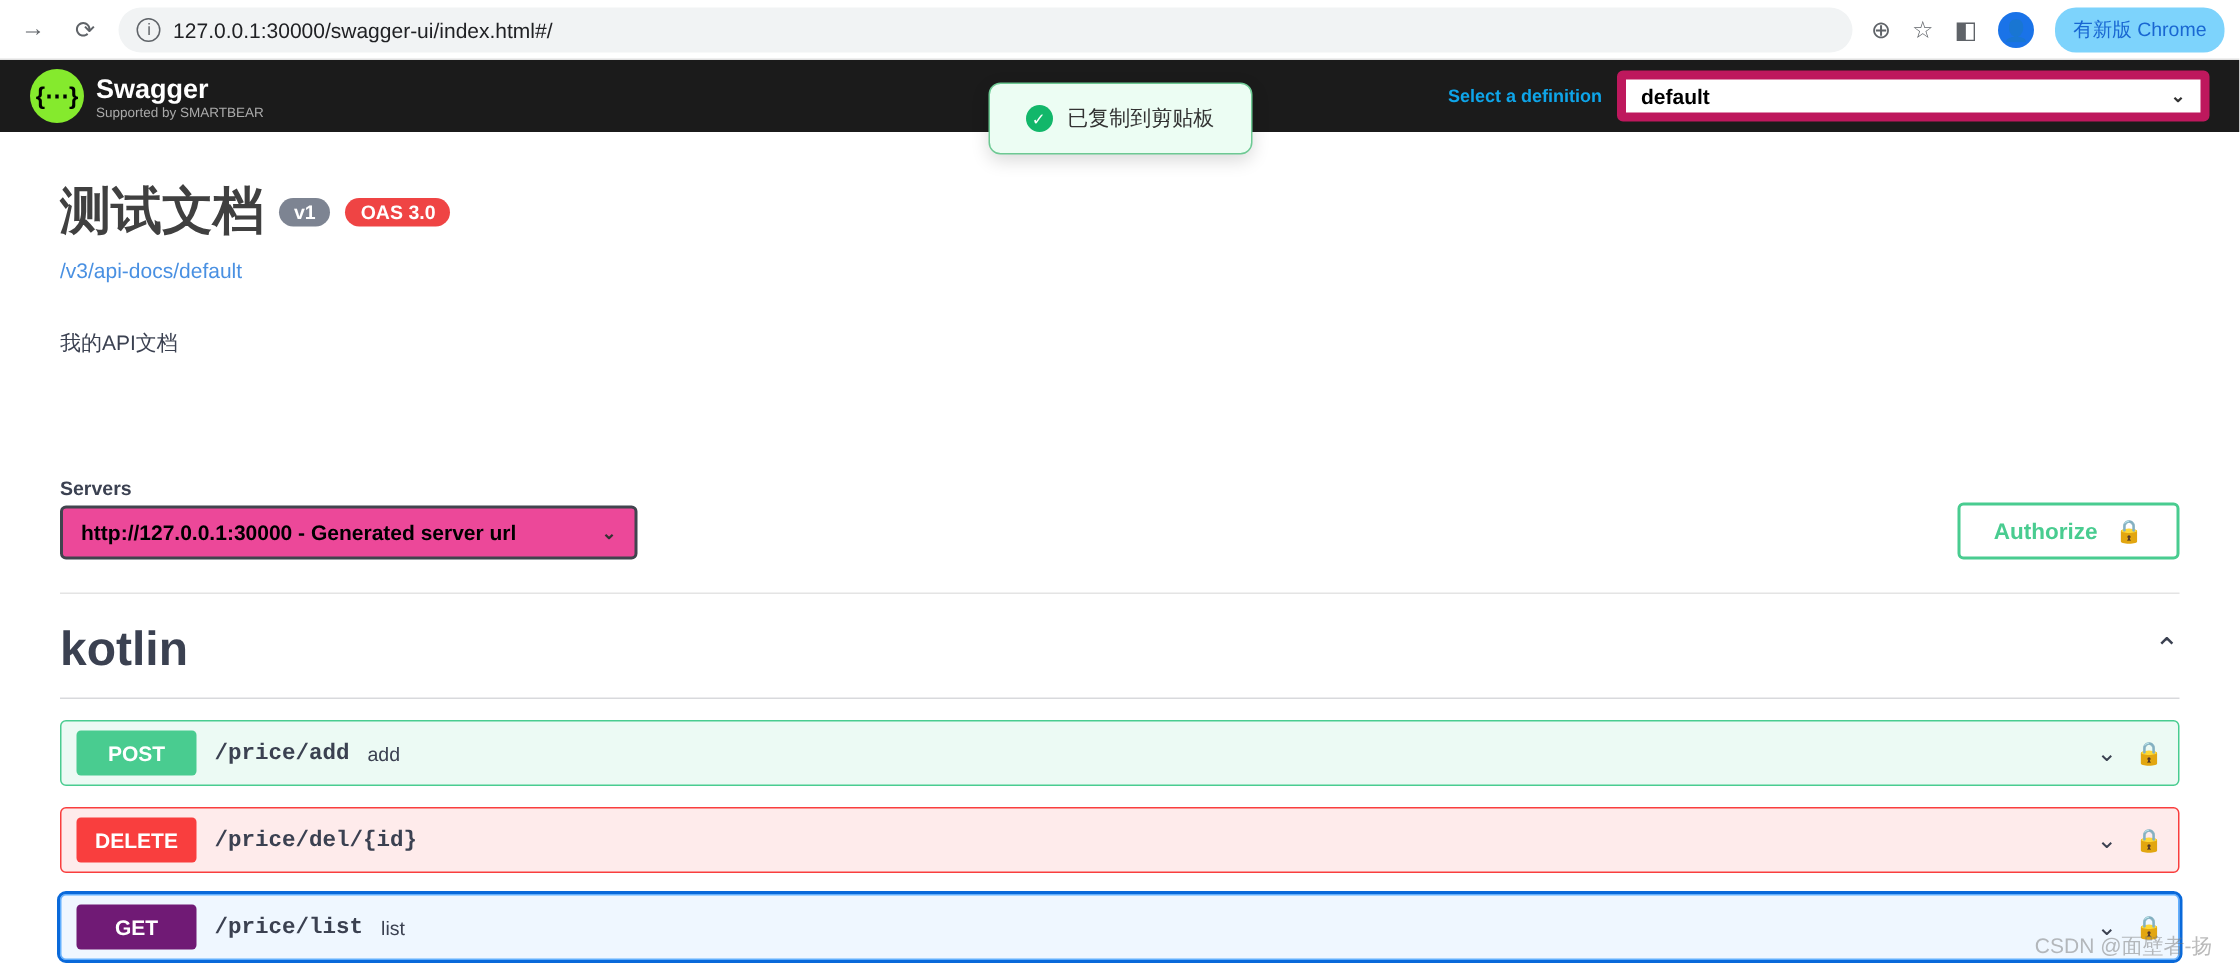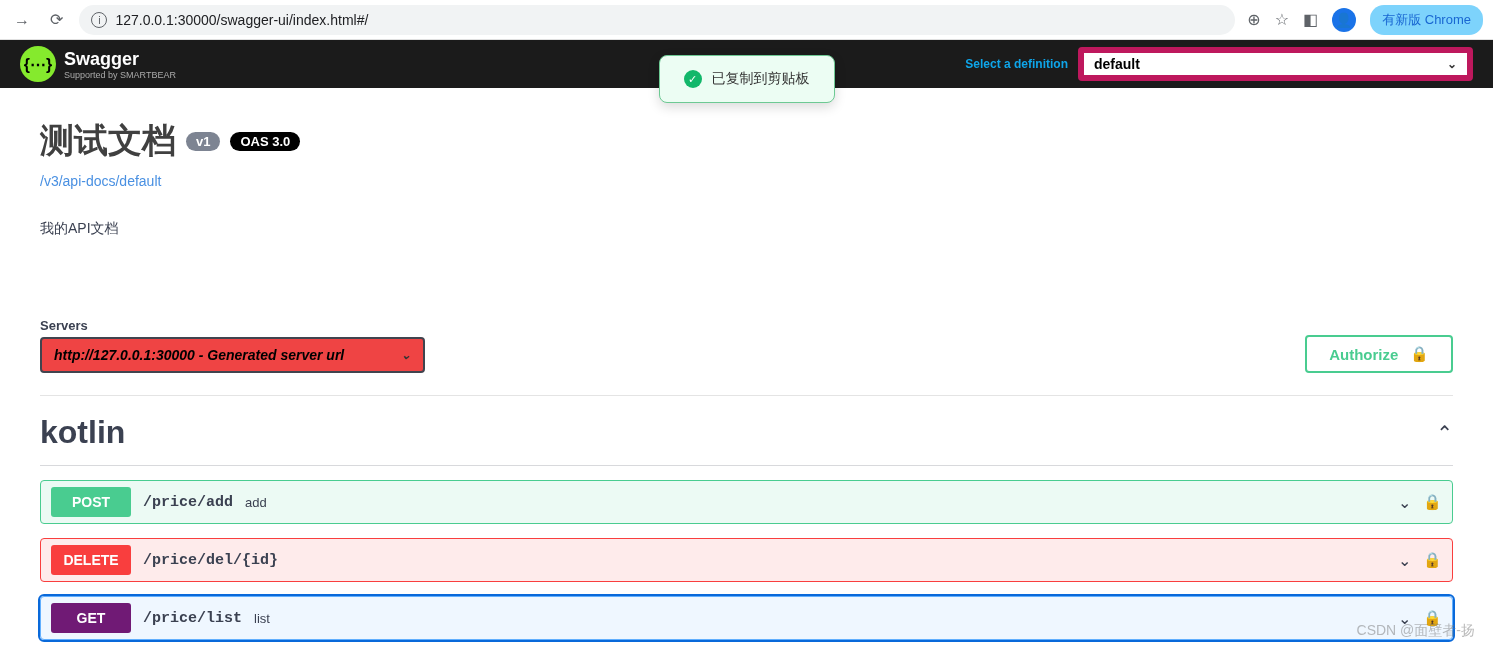--- a/index.html
+++ b/index.html
@@ -30,28 +30,28 @@
     
     
     .toast { position: absolute; top: 55px; left: 50%; transform: translateX(-50%); background: #ecfdf3; border: 1px solid #6dc993; border-radius: 8px; padding: 14px 24px; display: flex; align-items: center; gap: 10px; box-shadow: 0 4px 12px rgba(0,0,0,0.15); color: #333; font-size: 14px; z-index: 100; }
     .toast-icon { width: 18px; height: 18px; background: #12b76a; border-radius: 50%; color: #fff; display: flex; align-items: center; justify-content: center; font-size: 11px; }
     
     
     .main { padding: 30px 40px; }
     .title-row { display: flex; align-items: center; gap: 10px; margin-bottom: 8px; }
     .title { font-size: 34px; font-weight: 700; color: #404040; }
     .version-badge { background: #7d8492; color: #fff; padding: 2px 10px; border-radius: 12px; font-size: 13px; font-weight: 600; }
-    .oas-badge { background: #000000; color: #fff; padding: 2px 10px; border-radius: 12px; font-size: 13px; font-weight: 700; }
+    .oas-badge { background: #ef4444; color: #fff; padding: 2px 10px; border-radius: 12px; font-size: 13px; font-weight: 700; }
     .api-link { color: #4990e2; font-size: 14px; }
     .description { margin-top: 30px; color: #3b4151; font-size: 14px; }
     
     
     .servers-row { margin-top: 80px; display: flex; justify-content: space-between; align-items: flex-end; }
     .servers-label { font-weight: 700; font-size: 13px; color: #3b4151; margin-bottom: 4px; }
-    .servers-select { width: 385px; height: 36px; border: 2px solid #41444e; border-radius: 4px; padding: 0 12px; font-size: 14px; font-weight: 600; background: #ef4444; display: flex; align-items: center; justify-content: space-between; font-style: italic; }
+    .servers-select { width: 385px; height: 36px; border: 2px solid #41444e; border-radius: 4px; padding: 0 12px; font-size: 14px; font-weight: 600; background: #ec4899; display: flex; align-items: center; justify-content: space-between; }
     .authorize-btn { border: 2px solid #49cc90; color: #49cc90; background: #fff; padding: 8px 22px; border-radius: 4px; font-weight: 700; font-size: 15px; display: flex; align-items: center; gap: 12px; cursor: pointer; }
     .lock-icon-green { color: #49cc90; }
     
     
     .section-divider { margin-top: 22px; border-top: 1px solid #e4e4e4; }
     
     
     .tag-header { display: flex; justify-content: space-between; align-items: center; padding: 18px 0 14px; cursor: pointer; border-bottom: 1px solid rgba(59,65,81,0.2); }
     .tag-name { font-size: 32px; font-weight: 700; color: #3b4151; }
     .tag-chevron { font-size: 20px; color: #3b4151; }

